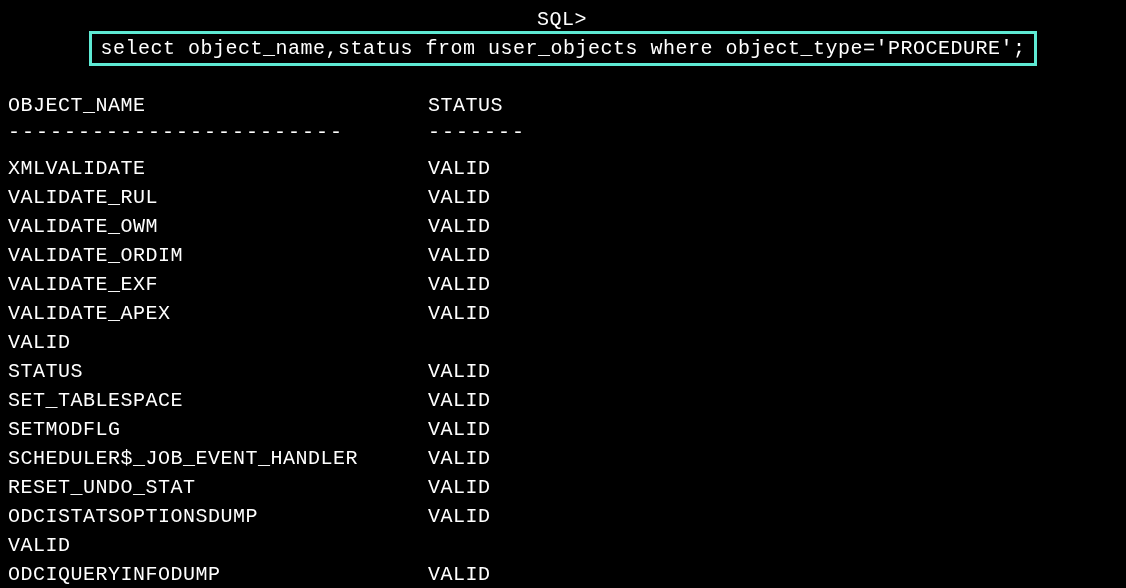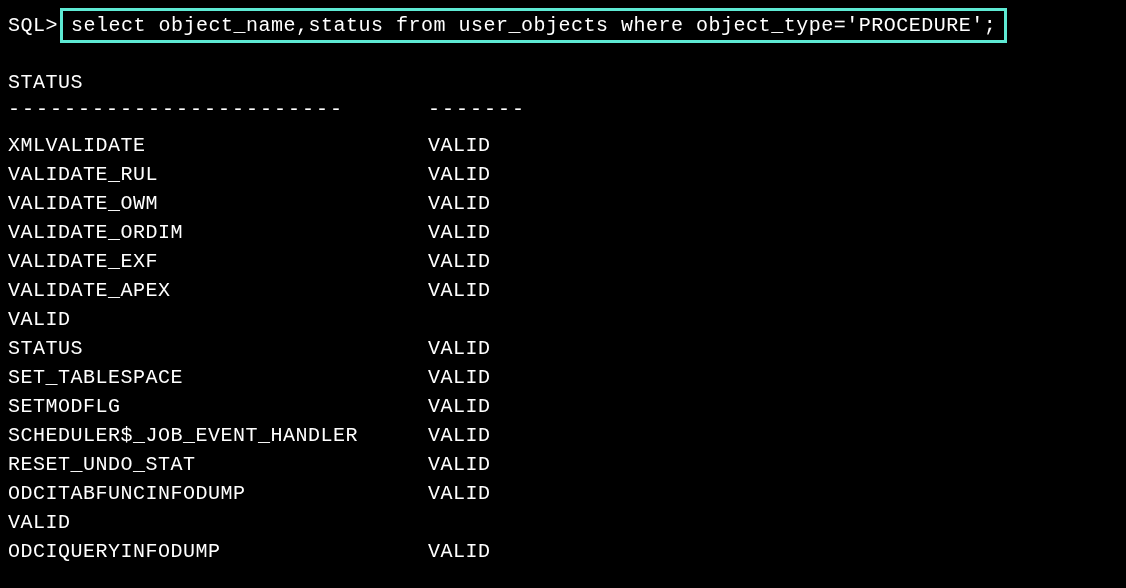--- a/index.html
+++ b/index.html
@@ -15,20 +15,21 @@
       padding: 8px;
       width: 1126px;
       height: 588px;
       overflow: hidden;
       letter-spacing: 0.5px;
     }
     .prompt-line {
       display: flex;
       align-items: center;
       margin-bottom: 28px;
+      flex-direction: column;
     }
     .prompt-label {
       margin-right: 2px;
     }
     .query-box {
       border: 3px solid #5eead4;
       padding: 3px 8px;
       display: inline-block;
     }
     .results {
@@ -61,20 +62,21 @@
 
 <div class="prompt-line">
   <span class="prompt-label">SQL&gt;</span>
   <span class="query-box">
     <span>select object_name,status from user_objects where object_type='PROCEDURE';</span>
   </span>
 </div>
 
 <div class="results">
   <div class="header-row">
+    <span class="col-name">OBJECT_NAME</span>
     <span class="col-status">STATUS</span>
   </div>
   <div class="separator-row">
     <span class="col-name">------------------------</span>
     <span class="col-status">-------</span>
   </div>
   <div id="rows-container">
       <div class="data-row">
         <span class="col-name">XMLVALIDATE</span>
         <span class="col-status">VALID</span>
@@ -116,21 +118,21 @@
       </div>
       <div class="data-row">
         <span class="col-name">SCHEDULER$_JOB_EVENT_HANDLER</span>
         <span class="col-status">VALID</span>
       </div>
       <div class="data-row">
         <span class="col-name">RESET_UNDO_STAT</span>
         <span class="col-status">VALID</span>
       </div>
       <div class="data-row">
-        <span class="col-name">ODCITABFUNCINFODUMP</span>
+        <span class="col-name">ODCISTATSOPTIONSDUMP</span>
         <span class="col-status">VALID</span>
       </div>
       <div class="data-row">
         <span class="col-status">VALID</span>
       </div>
       <div class="data-row">
         <span class="col-name">ODCIQUERYINFODUMP</span>
         <span class="col-status">VALID</span>
       </div>
     </div>

